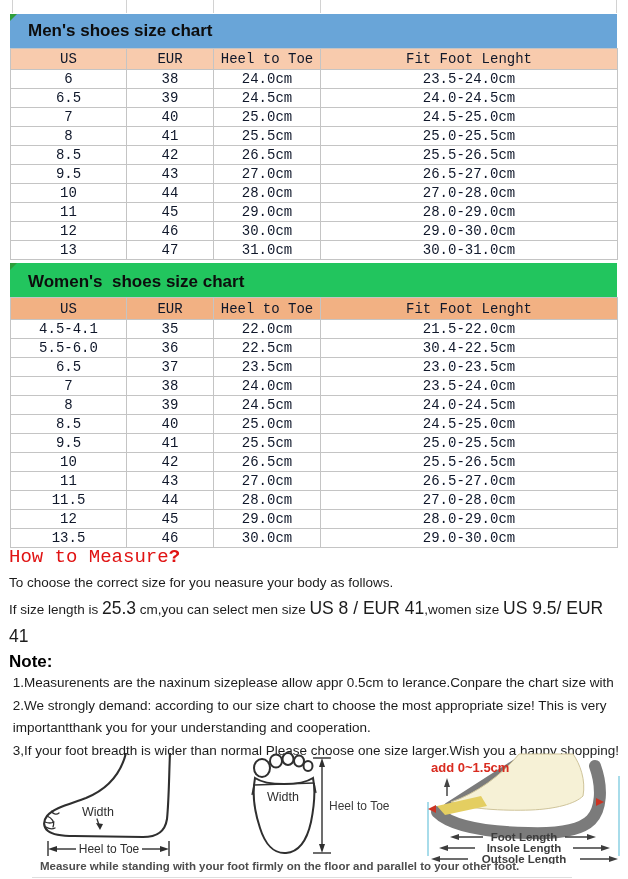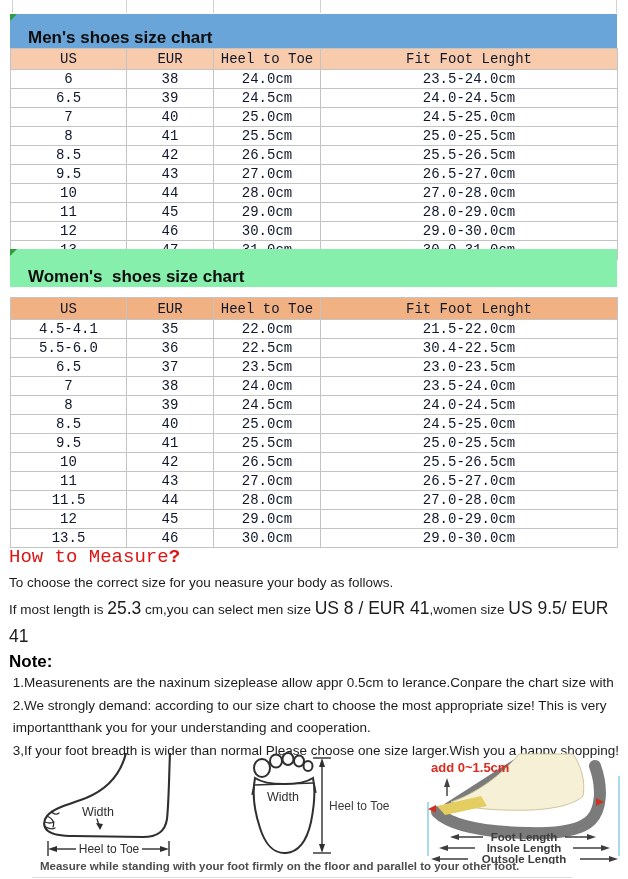--- a/index.html
+++ b/index.html
@@ -4,26 +4,26 @@
 <style>
   html,body{margin:0;padding:0;background:#ffffff;}
   .page{position:relative;width:628px;height:879px;background:#ffffff;overflow:hidden;
         font-family:"Liberation Sans",sans-serif;}
 
   
   .vline{position:absolute;top:0;height:13px;width:1px;background:#d2d2d2;}
 
   
   .banner{position:absolute;left:10px;width:607px;box-sizing:border-box;
-          display:flex;align-items:flex-end;padding-left:18px;}
+          display:flex;align-items:center;padding-left:18px;}
   .banner-title{font-weight:bold;font-size:17px;color:#0d0d0d;white-space:pre;}
   .corner{position:absolute;left:0;top:0;width:0;height:0;
           border-top:7px solid #2f9e3c;border-right:7px solid transparent;}
   .men-banner{top:14px;height:34px;background:#69a5d8;}
-  .women-banner{top:249px;height:38px;background:#86efac;}
+  .women-banner{top:263px;height:38px;background:#22c55e;}
 
   
   table.size-chart{position:absolute;left:10px;width:607px;border-collapse:collapse;
           table-layout:fixed;font-family:"Liberation Mono","DejaVu Sans Mono",monospace;
           font-size:14px;color:#0f172a;}
   .men-chart{top:48px;}
   .women-chart{top:297px;}
   .size-chart th,.size-chart td{border:1px solid #c4c4c4;text-align:center;
           padding:0;font-weight:normal;overflow:hidden;white-space:nowrap;}
   .men-chart th{height:20px;background:#f8cbad;}
@@ -238,21 +238,21 @@
           <td>46</td>
           <td>30.0cm</td>
           <td>29.0-30.0cm</td>
         </tr>
       </tbody>
   </table>
 
   <div class="howto">
     <div class="howto-title"><span>How to Measure</span><b>?</b></div>
     <div class="howto-intro">To choose the correct size for you neasure your body as follows.</div>
-    <div class="howto-example"><span>If most length is </span><span class="big">25.3</span><span> cm,you can select men size </span><span class="big">US 8 / EUR 41</span><span>,women size </span><span class="big">US 9.5/ EUR 41</span></div>
+    <div class="howto-example"><span>If size length is </span><span class="big">25.3</span><span> cm,you can select men size </span><span class="big">US 8 / EUR 41</span><span>,women size </span><span class="big">US 9.5/ EUR 41</span></div>
     <div class="note-label">Note:</div>
     <span class="note-line"> 1.Measurenents are the naxinum sizeplease allow appr 0.5cm to lerance.Conpare the chart size with</span>
     <span class="note-line"> 2.We strongly demand: according to our size chart to choose the most appropriate size! This is very</span>
     <span class="note-line"> importantthank you for your understanding and cooperation.</span>
     <span class="note-line"> 3,If your foot breadth is wider than normal Please choose one size larger.Wish you a happy shopping!</span>
   </div>
 
   <svg id="diagram-side" class="diagram" width="150" height="106" viewBox="0 0 150 106">
     <g stroke="#2f2f2f" fill="none" stroke-width="2.1" stroke-linecap="round" stroke-linejoin="round">
       <path d="M86 0 C 81 20, 68 36, 46 45 C 30 51, 13 55, 7 63 C 3 68, 3 74, 8 78 C 13 82, 24 83, 34 83 L 103 84 C 117 84, 125 79, 127 66 C 129 46, 129 22, 130 0"></path>

